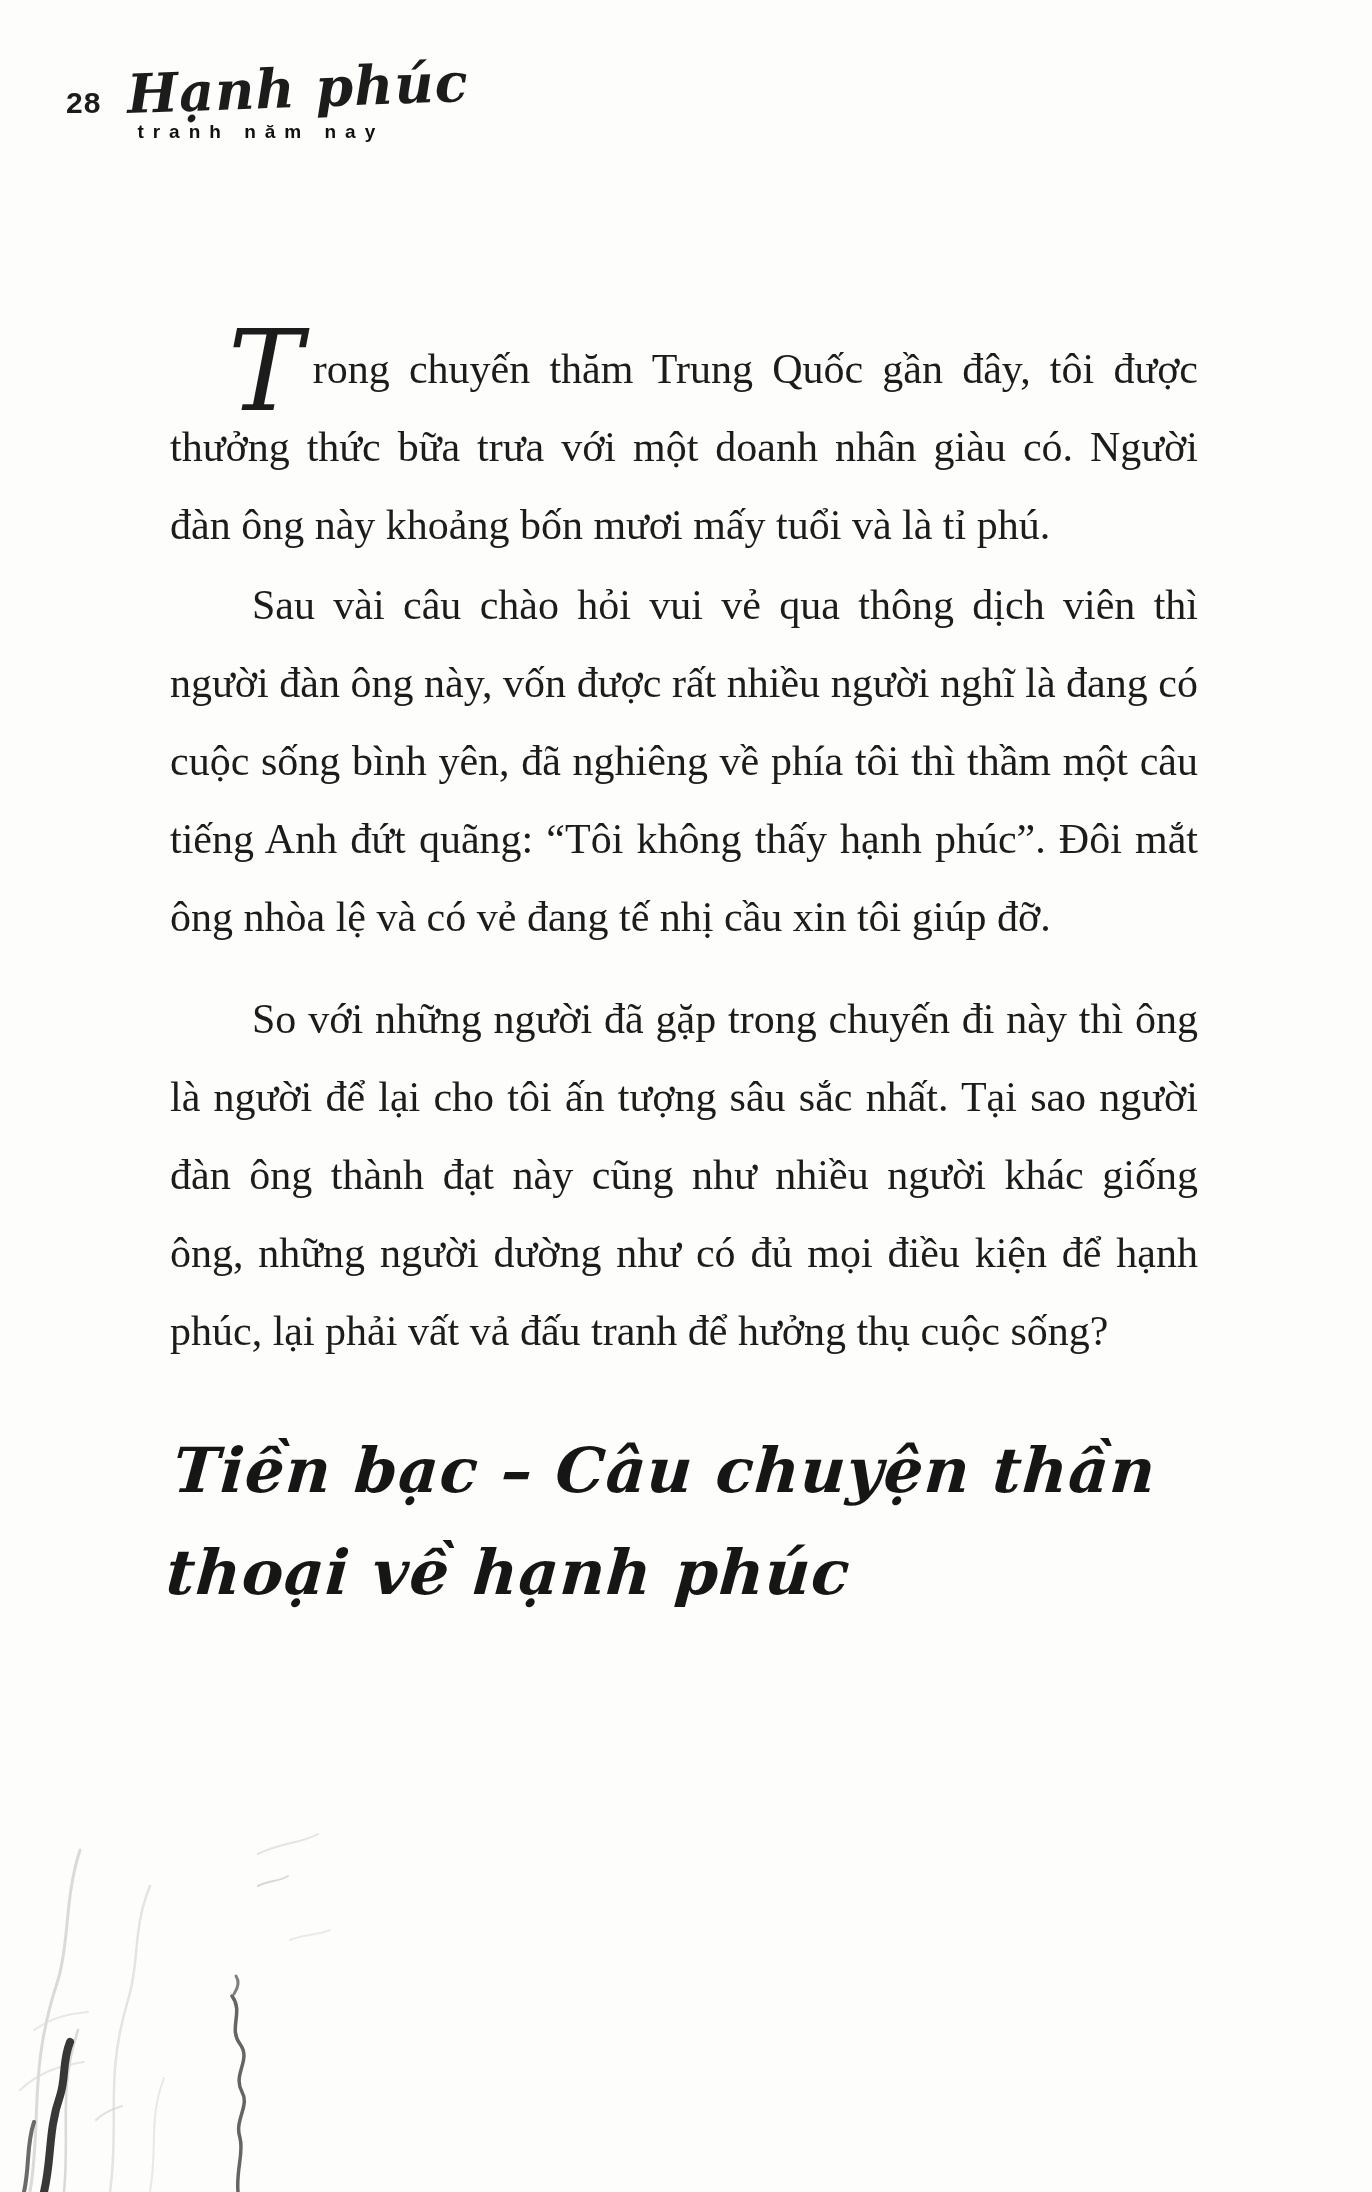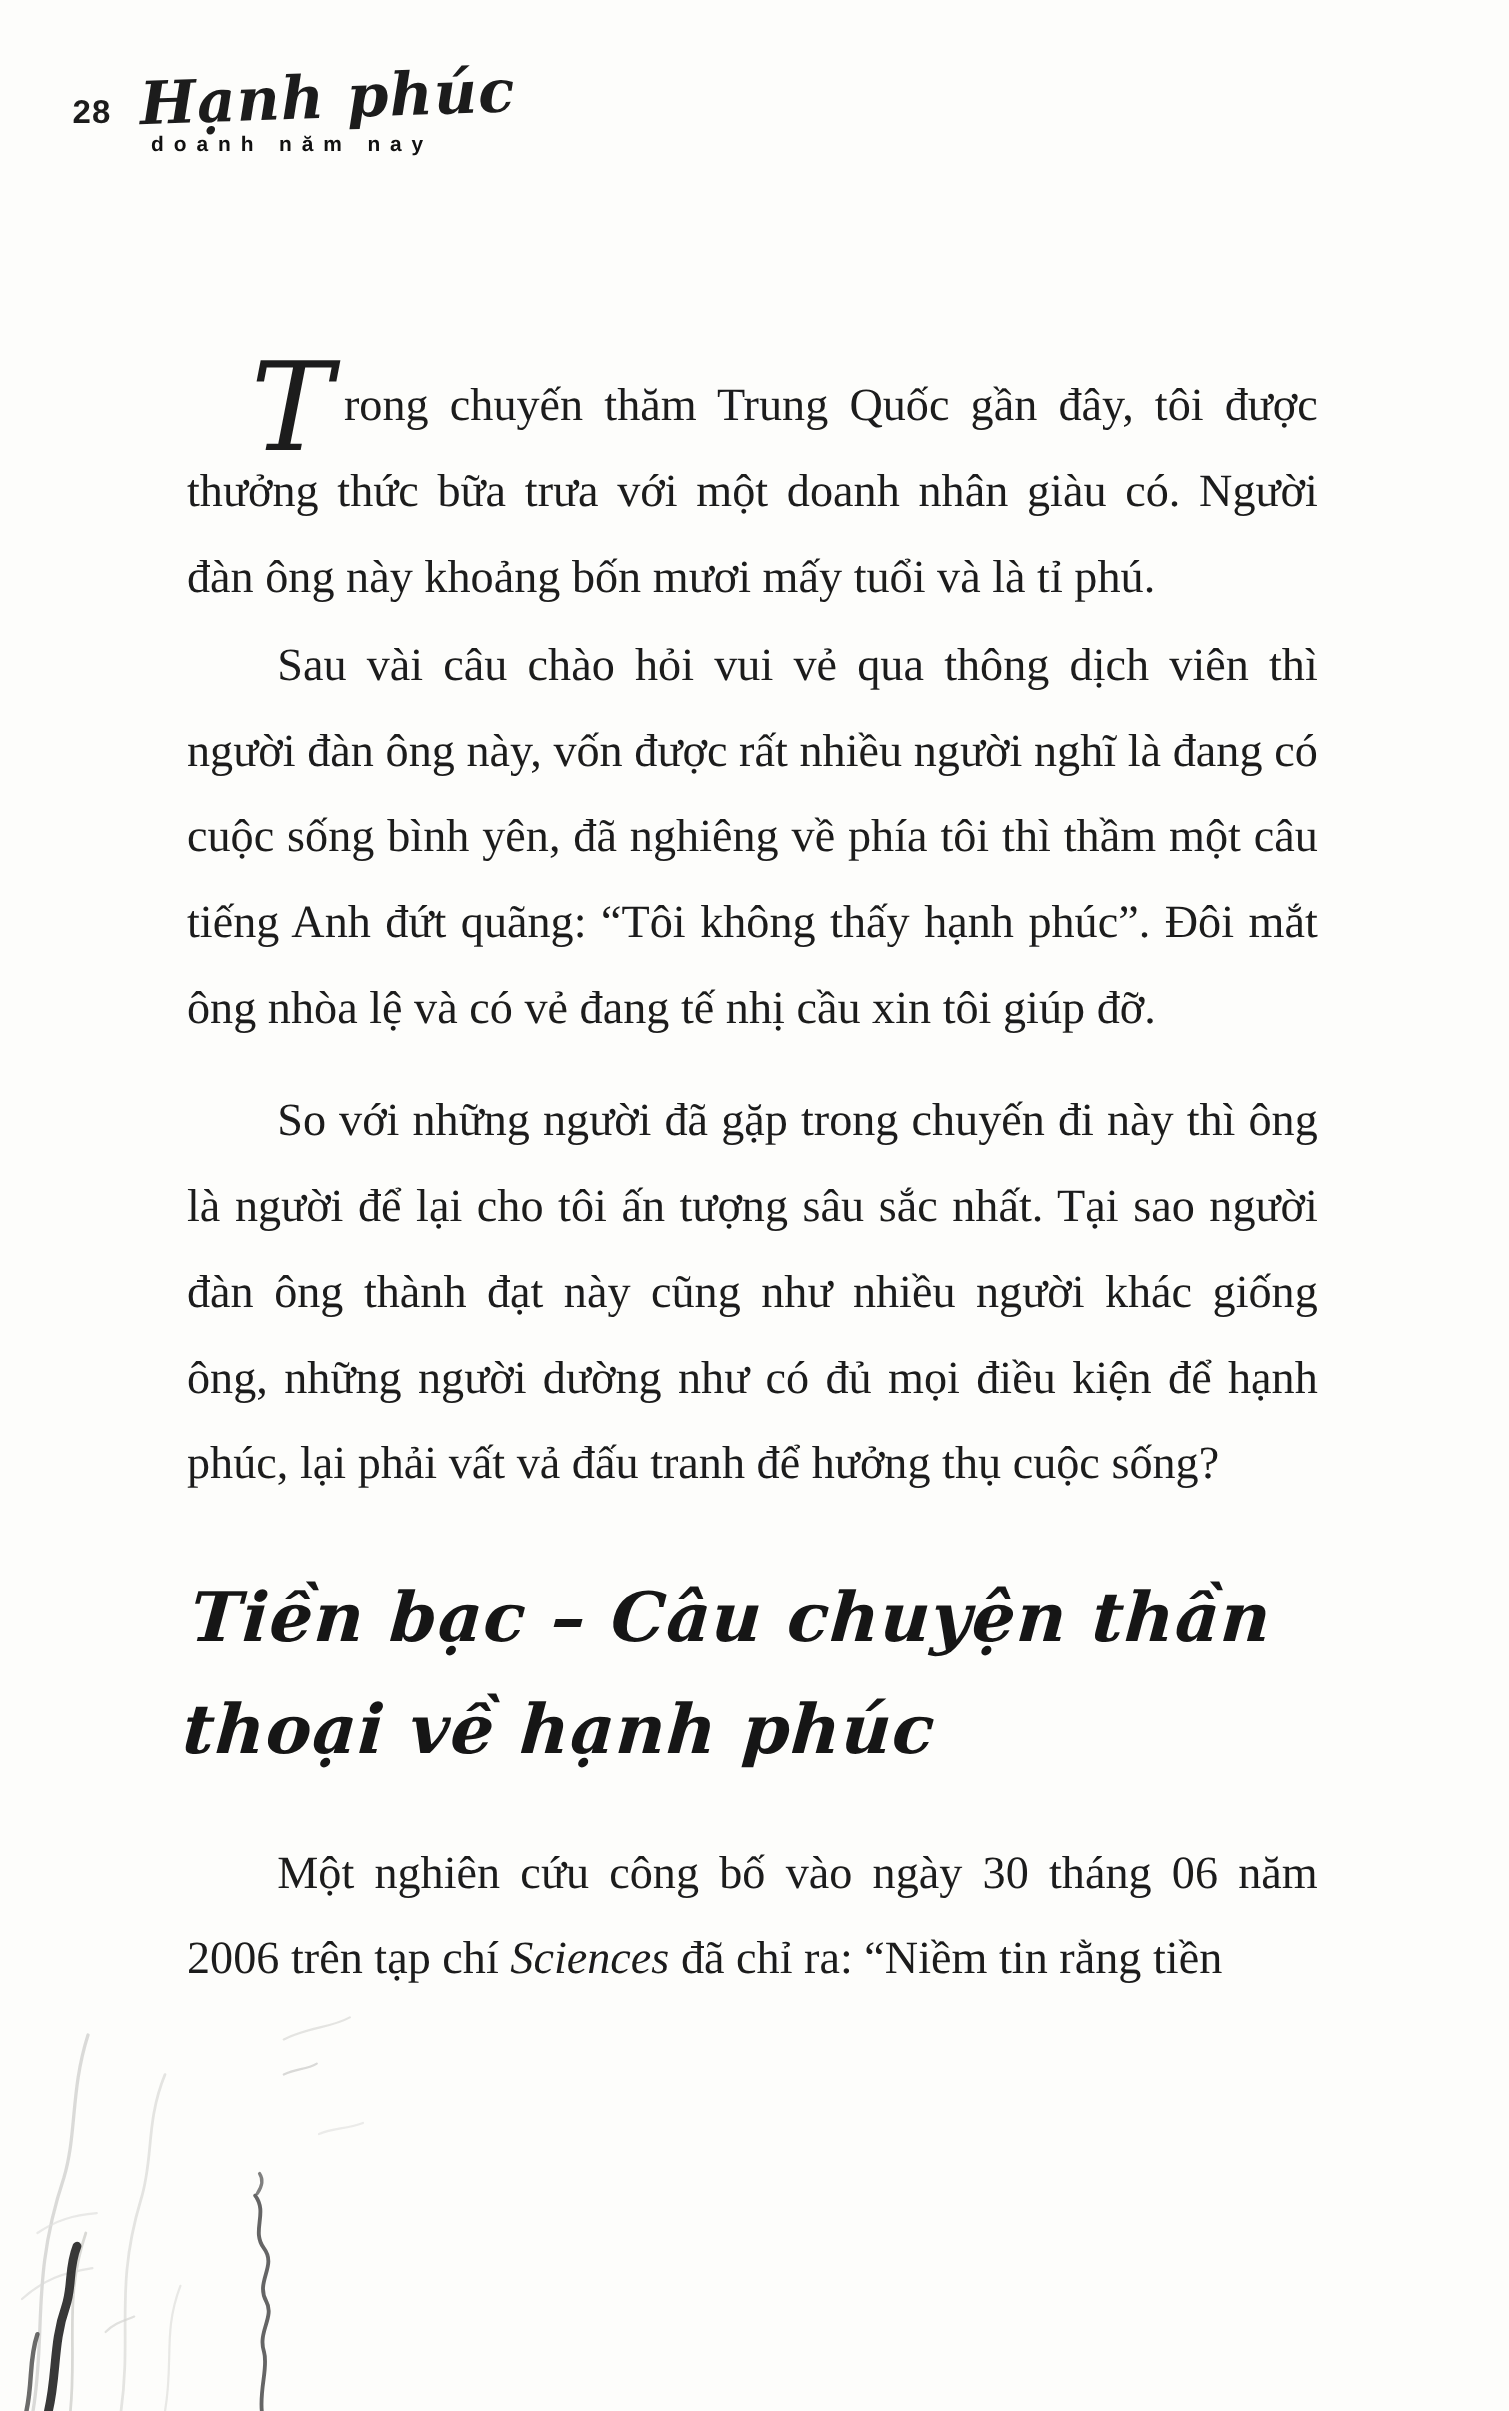--- a/index.html
+++ b/index.html
@@ -107,42 +107,39 @@
 </style>
 </head>
 <body>
 
 <div class="page">
 
   <header class="header">
     <span class="page-num">28</span>
     <div class="brand">
       <div class="brand-script">Hạnh phúc</div>
-      <div class="brand-sub">doanh năm nay</div>
+      <div class="brand-sub">tranh năm nay</div>
     </div>
   </header>
 
   <main class="body-text">
 
     <p class="para">
       <span class="dropcap">T</span><span>rong chuyến thăm Trung Quốc gần đây, tôi được thưởng thức bữa trưa với một doanh nhân giàu có. Người đàn ông này khoảng bốn mươi mấy tuổi và là tỉ phú.</span>
     </p>
 
     <p class="para indent">Sau vài câu chào hỏi vui vẻ qua thông dịch viên thì người đàn ông này, vốn được rất nhiều người nghĩ là đang có cuộc sống bình yên, đã nghiêng về phía tôi thì thầm một câu tiếng Anh đứt quãng: “Tôi không thấy hạnh phúc”. Đôi mắt ông nhòa lệ và có vẻ đang tế nhị cầu xin tôi giúp đỡ.</p>
 
     <p class="para indent spaced">So với những người đã gặp trong chuyến đi này thì ông là người để lại cho tôi ấn tượng sâu sắc nhất. Tại sao người đàn ông thành đạt này cũng như nhiều người khác giống ông, những người dường như có đủ mọi điều kiện để hạnh phúc, lại phải vất vả đấu tranh để hưởng thụ cuộc sống?</p>
 
     <h2 class="section-heading">
       <span class="hline">Tiền bạc – Câu chuyện thần</span><br>
       <span class="hline">thoại về hạnh phúc</span>
     </h2>
 
-    <p class="para indent">
-      <span>Một nghiên cứu công bố vào ngày 30 tháng 06 năm 2006 trên tạp chí </span><span class="ital">Sciences</span><span> đã chỉ ra: “Niềm tin rằng tiền</span>
-    </p>
 
   </main>
 
   <svg class="decor" viewBox="0 0 430 402" xmlns="http://www.w3.org/2000/svg">
 
     <g fill="none" stroke-linecap="round">
       <path d="M30 402 C 42 330, 28 280, 58 190 C 70 150, 64 110, 80 60" stroke="#d6d6d4" stroke-width="3" opacity="0.9"></path>
       <path d="M64 402 C 70 340, 58 300, 78 240" stroke="#cfcfcc" stroke-width="2.5" opacity="0.8"></path>
       <path d="M110 402 C 120 330, 104 290, 128 210 C 140 172, 132 140, 150 96" stroke="#dddddb" stroke-width="2.5" opacity="0.8"></path>
       <path d="M150 402 C 158 356, 148 330, 164 288" stroke="#e2e2e0" stroke-width="2" opacity="0.8"></path>

